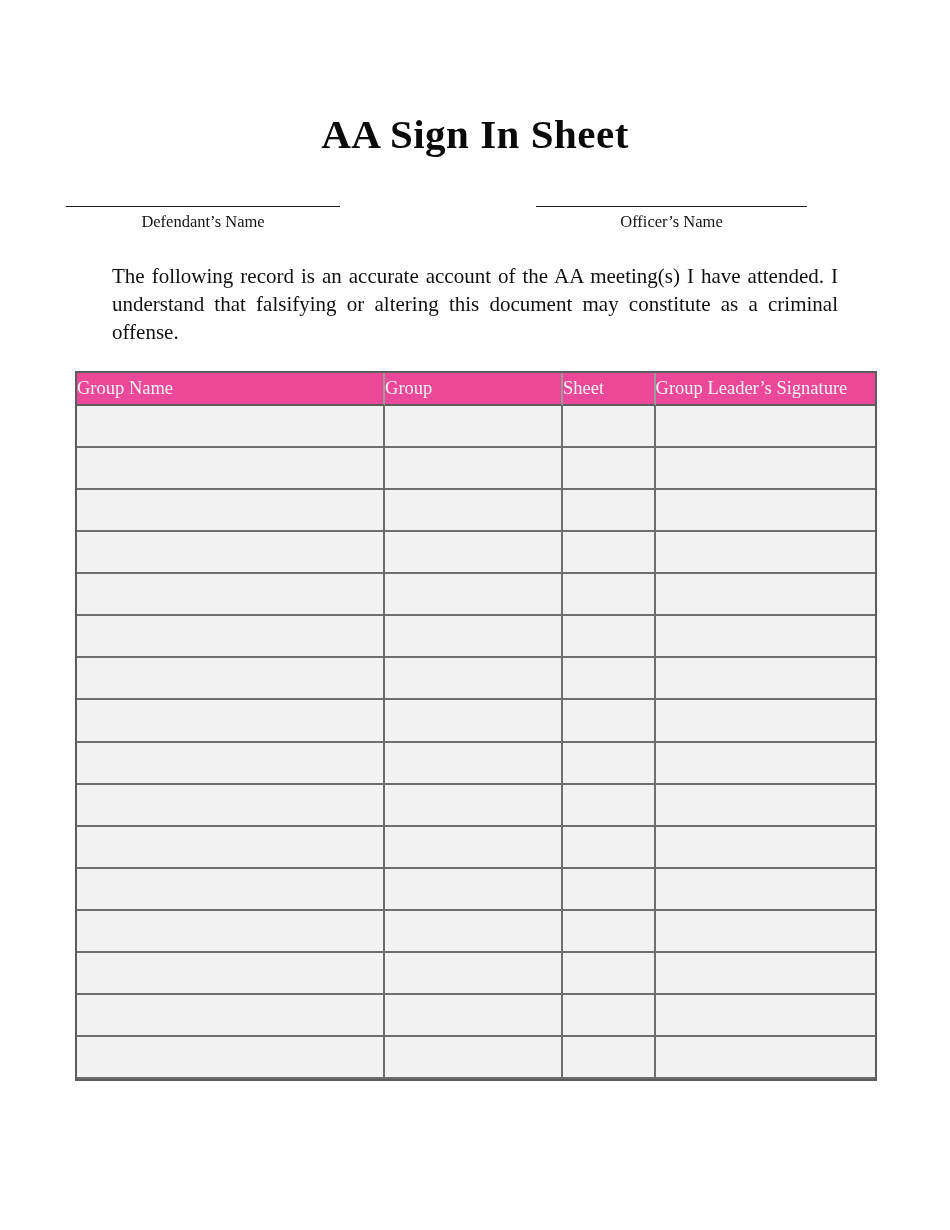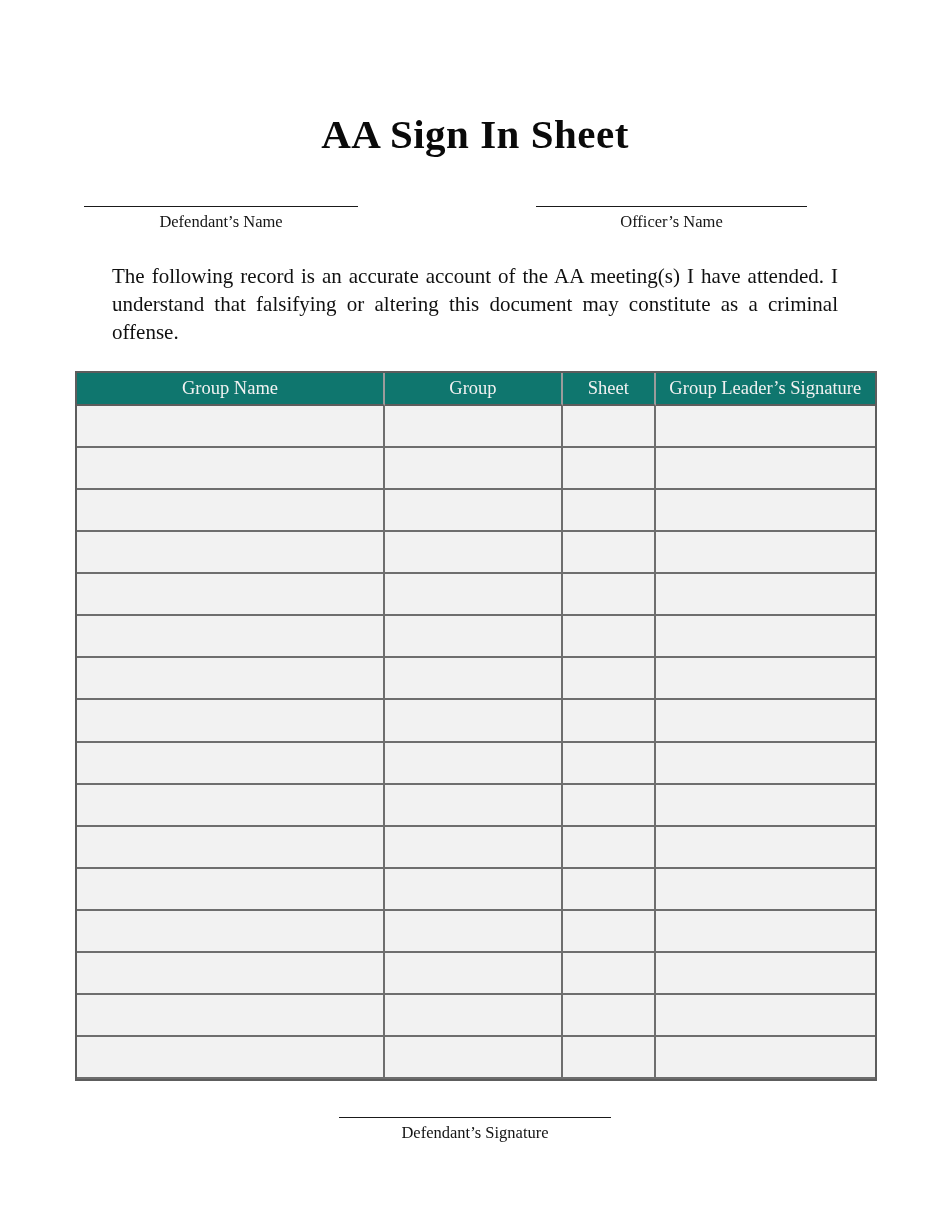--- a/index.html
+++ b/index.html
@@ -19,21 +19,21 @@
     font-size: 41px;
     font-weight: 700;
     letter-spacing: 0.5px;
     color: #0a0a0a;
   }
 
   .sig-row {
     margin-top: 48px;
     display: flex;
     justify-content: space-between;
-    padding: 0 143px 0 84px;
+    padding: 0 143px 0 66px;
   }
   .sig-block { display: flex; flex-direction: column; align-items: center; }
   .sig-block.left  { width: 274px; }
   .sig-block.right { width: 271px; }
   .sig-line { width: 100%; border-bottom: 1.5px solid #1a1a1a; height: 1px; }
   .sig-label { margin-top: 5px; font-size: 16.5px; color: #141414; }
 
   .intro {
     margin: 30px 112px 0 112px;
     font-size: 21px;
@@ -50,28 +50,28 @@
     border-spacing: 0;
     table-layout: fixed;
     border: 2px solid #5d5d5d;
   }
   table.signin col.c1 { width: 38.6%; }
   table.signin col.c2 { width: 22.3%; }
   table.signin col.c3 { width: 11.6%; }
   table.signin col.c4 { width: 27.5%; }
   table.signin thead tr { height: 33px; }
   table.signin th {
-    background: #0f766e;
+    background: #ec4899;
     color: #f2f2f2;
     font-weight: 400;
     font-size: 18.5px;
     font-family: "Liberation Serif", "DejaVu Serif", serif;
     border-right: 2px solid #9b9b9b;
     border-bottom: 2px solid #5d5d5d;
-    text-align: center;
+    text-align: left;
     vertical-align: middle;
   }
   table.signin th:last-child { border-right: none; }
   table.signin td {
     background: #f2f2f2;
     border-right: 2px solid #6e6e6e;
     border-bottom: 2px solid #6e6e6e;
   }
   table.signin td:last-child { border-right: none; }
   table.signin tbody tr:last-child td { border-bottom: none; }
@@ -218,18 +218,14 @@
         </tr>
         <tr>
           <td></td>
           <td></td>
           <td></td>
           <td></td>
         </tr>
       </tbody>
   </table>
 
-  <div class="bottom-sig">
-    <div class="sig-line"></div>
-    <div class="sig-label">Defendant’s Signature</div>
-  </div>
 
 </div>
 
 </body></html>

